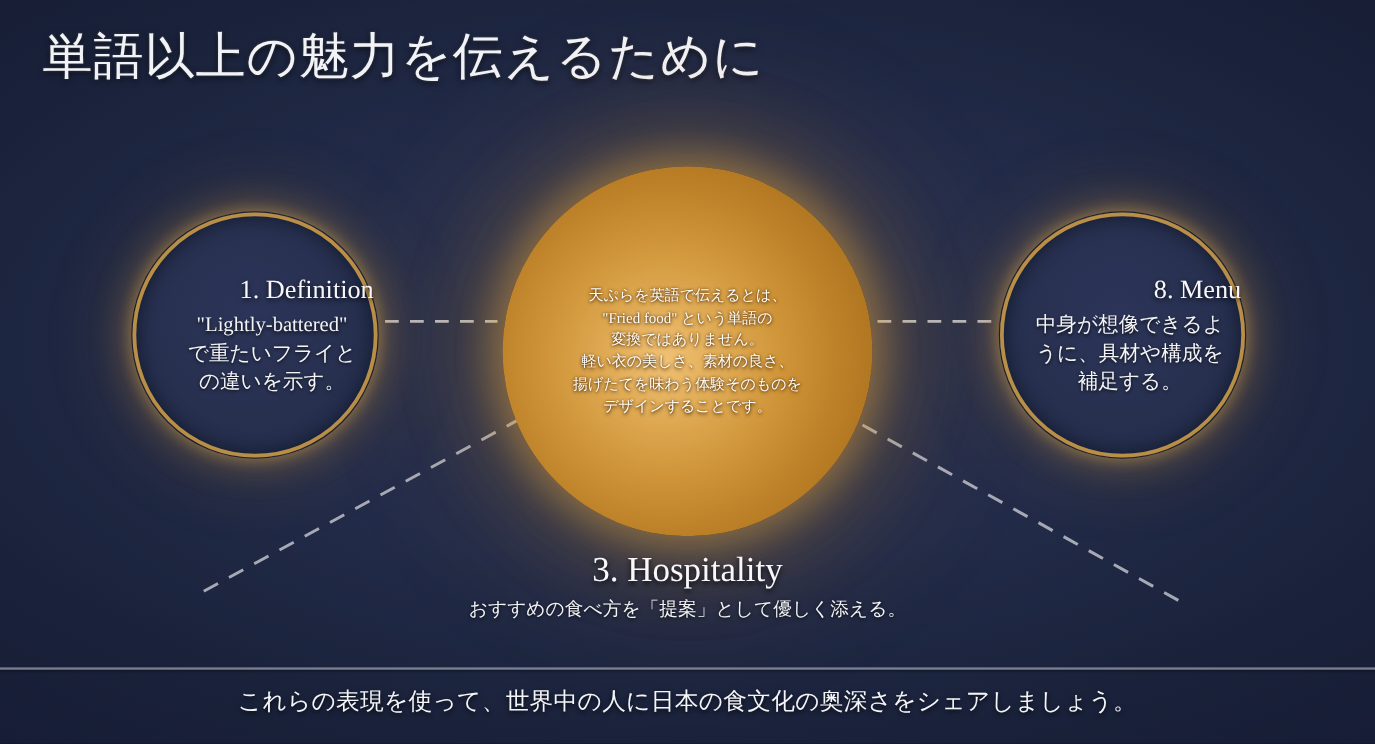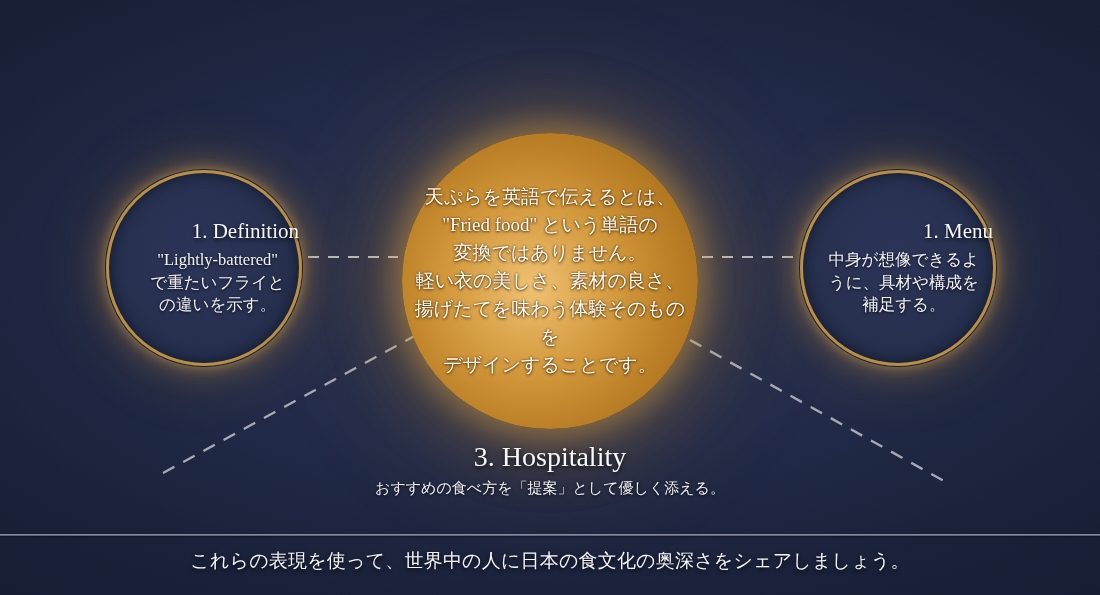--- a/index.html
+++ b/index.html
@@ -84,21 +84,21 @@
       0 0 26px 10px rgba(230,170,70,0.35),
       0 0 60px 26px rgba(210,150,55,0.22),
       0 0 110px 48px rgba(190,130,45,0.13);
     display: flex;
     align-items: center;
     justify-content: center;
   }
   #center-text {
     position: relative;
     text-align: center;
-    font-size: 19px;
+    font-size: 12px;
     line-height: 1.48;
     color: #fffdf7;
     text-shadow: 0 1px 3px rgba(60,30,0,0.85), 0 0 2px rgba(90,50,5,0.8);
     padding: 0 6px;
     white-space: pre-line;
     z-index: 3;
   }
 
   
   .side-circle {
@@ -184,20 +184,21 @@
     text-shadow: 0 2px 4px rgba(0,0,0,0.8);
   }
 </style>
 </head>
 <body>
 
 <div id="slide">
 
   <div id="vignette"></div>
 
+  <div id="title">単語以上の魅力を伝えるために</div>
 
   <svg class="connector-svg" viewBox="0 0 1100 595" xmlns="http://www.w3.org/2000/svg">
     <line class="dash" x1="308" y1="257" x2="398" y2="257"></line>
     <line class="dash" x1="702" y1="257" x2="794" y2="257"></line>
     <line class="dash-diag" x1="163" y1="473" x2="420" y2="333"></line>
     <line class="dash-diag" x1="690" y1="340" x2="944" y2="481"></line>
   </svg>
 
   <div id="center-circle">
     <div id="center-text">天ぷらを英語で伝えるとは、
@@ -209,21 +210,21 @@
   </div>
 
   <div class="side-circle" id="circle-left">
     <div class="side-heading">1. Definition</div>
     <div class="side-body">"Lightly-battered"
 で重たいフライと
 の違いを示す。</div>
   </div>
 
   <div class="side-circle" id="circle-right">
-    <div class="side-heading">1. Menu</div>
+    <div class="side-heading">8. Menu</div>
     <div class="side-body">中身が想像できるよ
 うに、具材や構成を
 補足する。</div>
   </div>
 
   <div id="item3">
     <div id="item3-heading">3. Hospitality</div>
     <div id="item3-body">おすすめの食べ方を「提案」として優しく添える。</div>
   </div>
 

